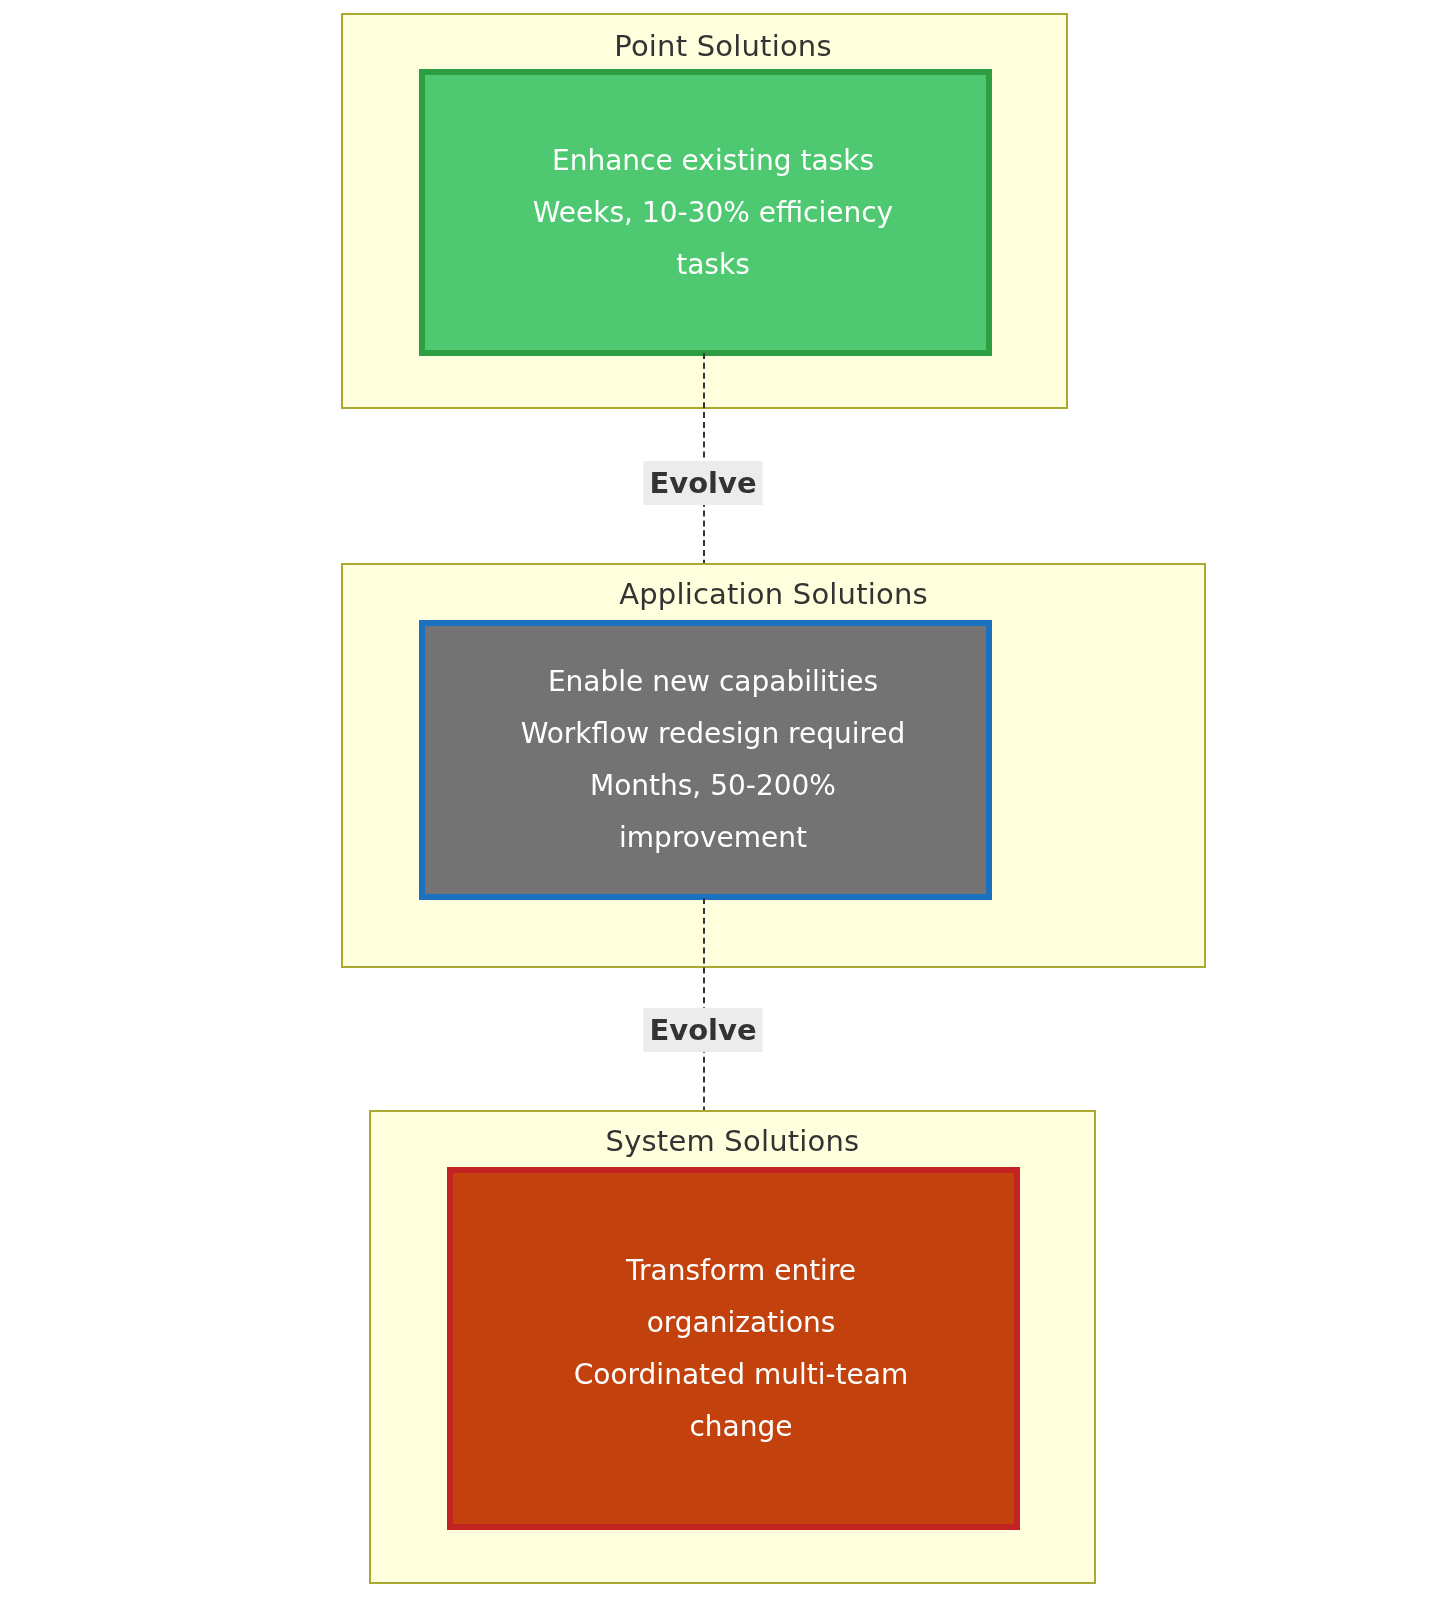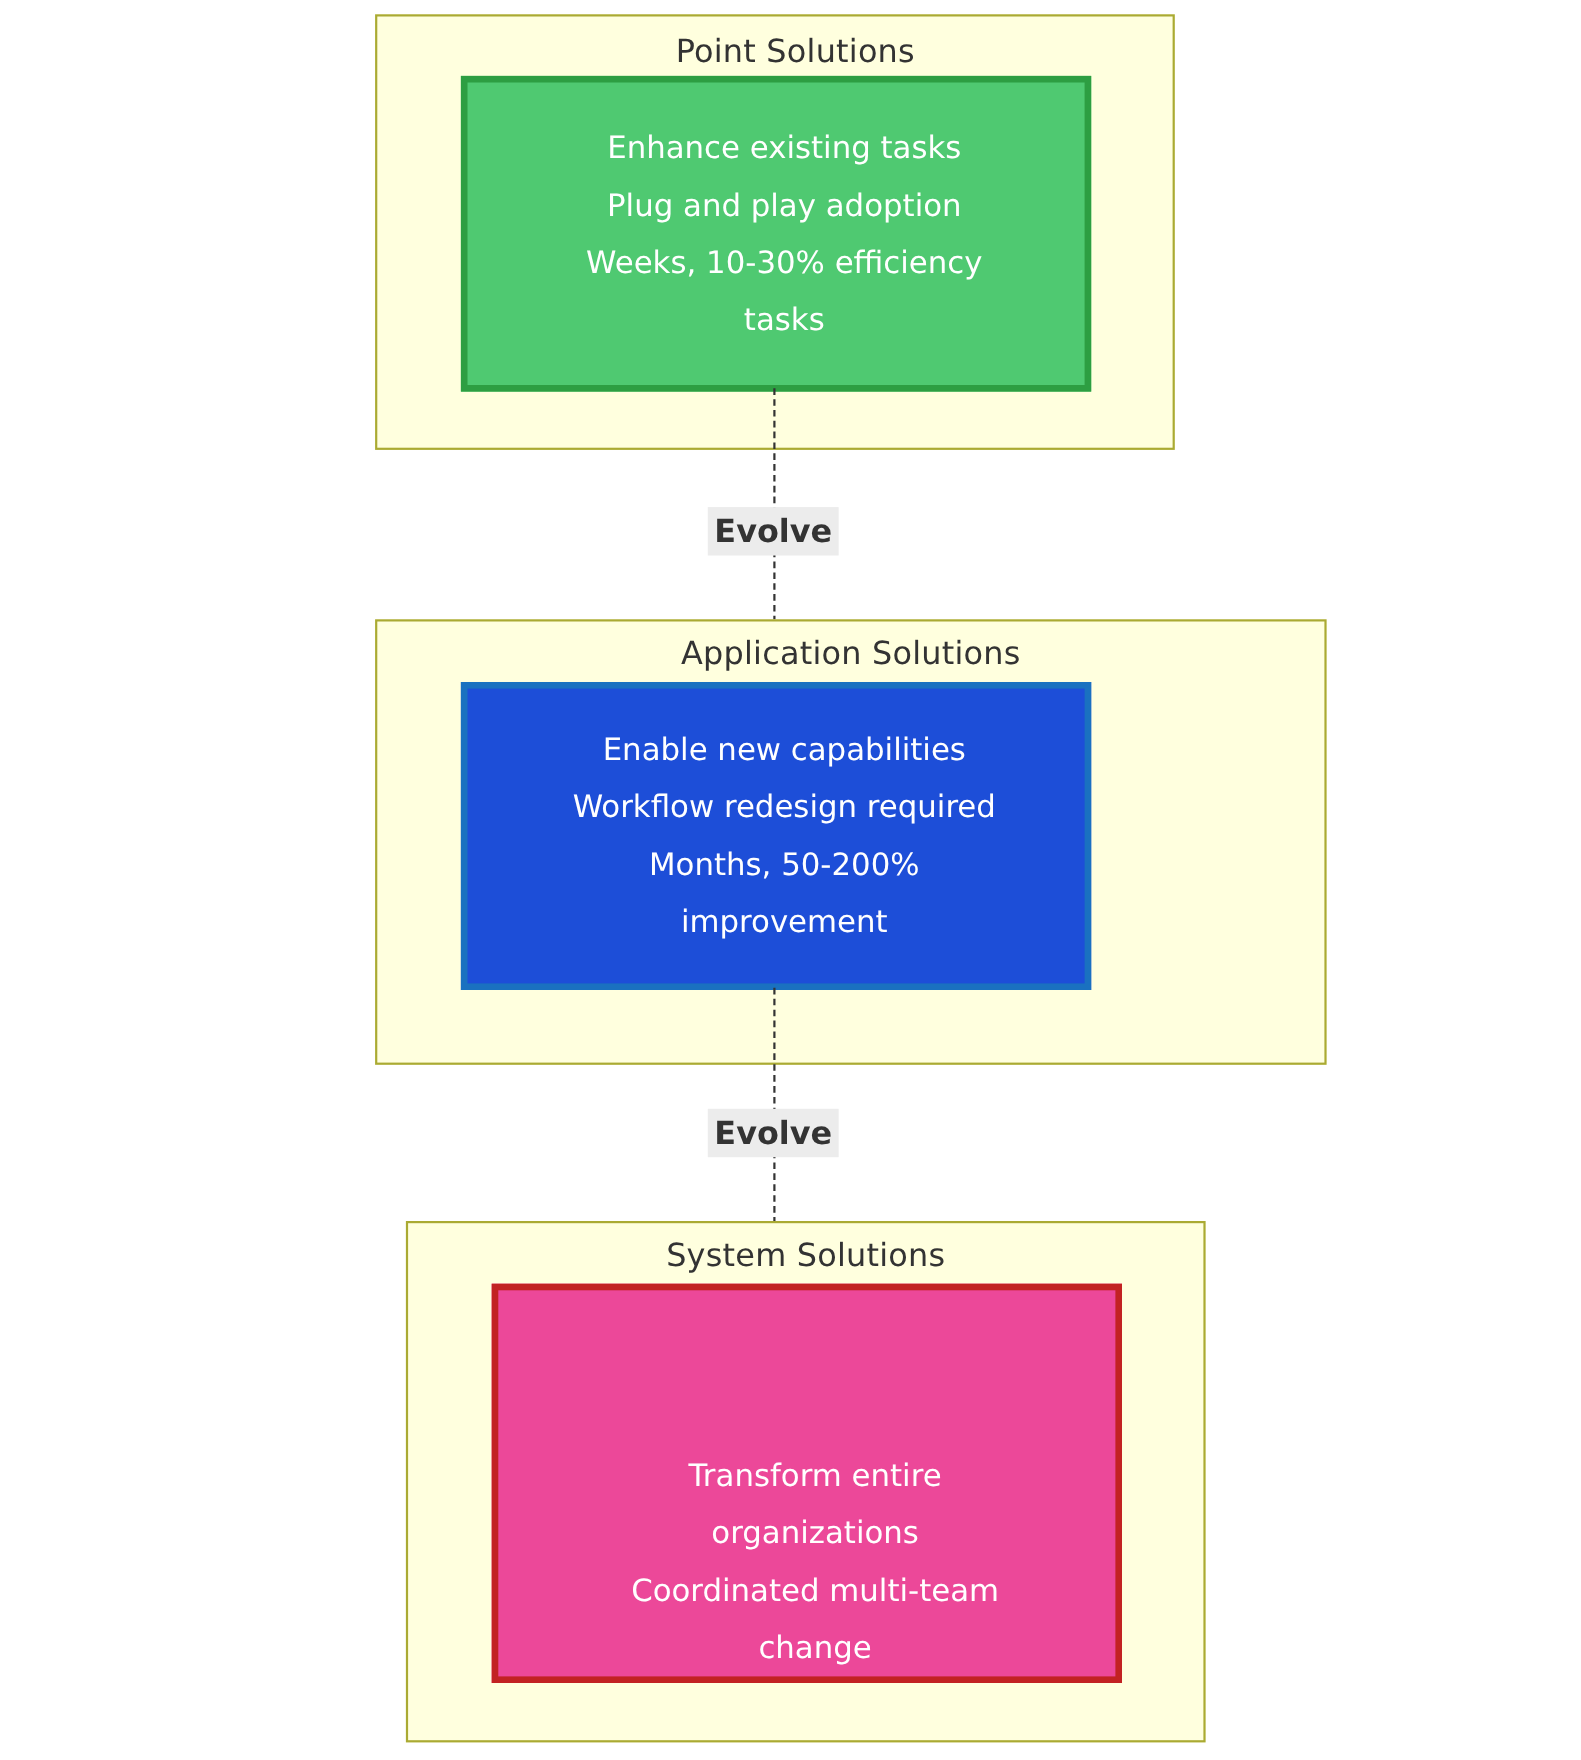--- a/index.html
+++ b/index.html
@@ -58,22 +58,22 @@
   .node-label {
     color: #ffffff;
     font-size: 28px;
     line-height: 52px;
     padding: 0 14px;
     text-align: center;
   }
   .node-label .l { display: block; }
 
   .node.green { background: #4fc971; border-color: #2d9e42; }
-  .node.blue  { background: #1d4ed8; border-color: #1a71c0; }
-  .node.red   { background: #ec4899; border-color: #c22222; align-items: flex-end; }
+  .node.blue  { background: #737373; border-color: #1a71c0; }
+  .node.red   { background: #c2410c; border-color: #c22222; }
 
   
   .edge-line {
     position: absolute;
     width: 0;
     border-left: 2px dashed #333333;
   }
   .arrow-head {
     position: absolute;
     width: 0;
@@ -98,21 +98,20 @@
 </head>
 <body>
 
 <div id="diagram">
 
   <div class="cluster" style="left:341px; top:13px; width:727px; height:396px;">
     <div class="cluster-title" style="top:14px;padding-left:37px;">Point Solutions</div>
     <div class="node green" style="left:76px; top:54px; width:573px; height:287px;">
       <div class="node-label">
         <span class="l">Enhance existing tasks</span>
-        <span class="l">Plug and play adoption</span>
         <span class="l">Weeks, 10-30% efficiency</span>
         <span class="l">tasks</span>
       </div>
     </div>
   </div>
 
   <div class="edge-line" style="left:703px; top:353px; height:262px;"></div>
   <div class="arrow-head" style="left:692px; top:607px;"></div>
   <div class="edge-label" style="left:703px; top:461px;">Evolve</div>
 

